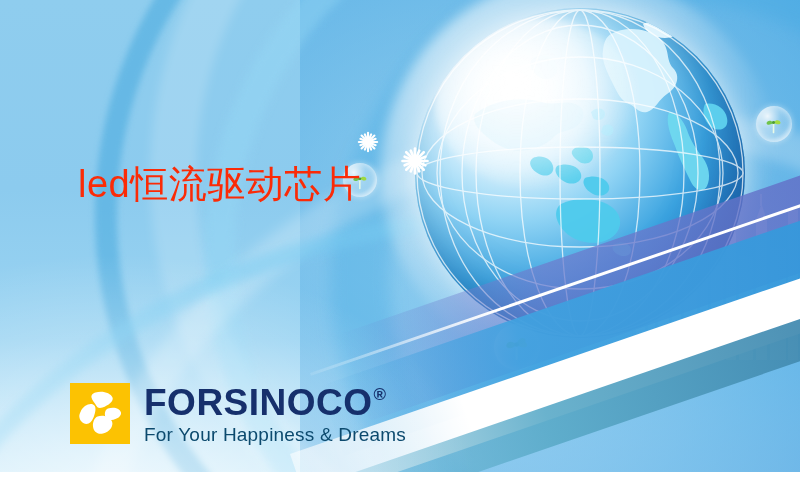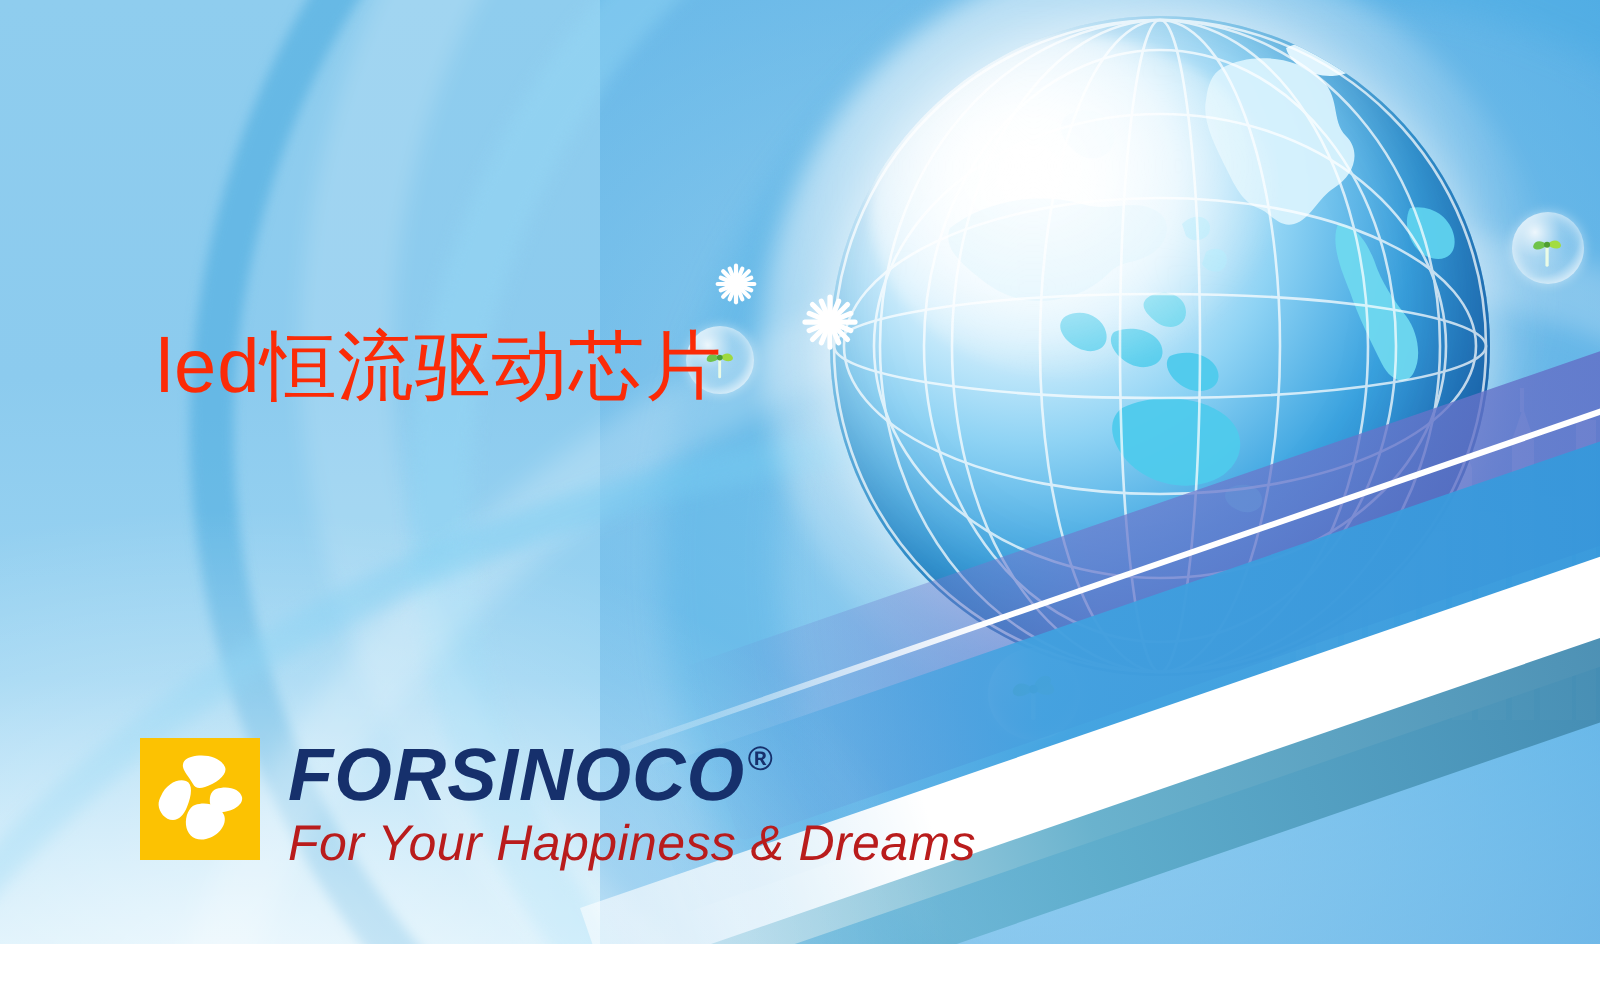--- a/index.html
+++ b/index.html
@@ -145,39 +145,39 @@
     color:#fb2b07;
     font-size:38px;
     line-height:1.42;
     letter-spacing:.5px;
     white-space:nowrap;
   }
   .headline .l2{display:block;padding-left:14px;}
 
   
   .logo{
-    position:absolute;left:70px;top:369px;
-    display:flex;align-items:flex-start;gap:14px;font-style:italic;
+    position:absolute;left:70px;top:383px;
+    display:flex;align-items:flex-end;gap:14px;
   }
   .logo-mark{
     width:60px;height:61px;background:#fcc202;
     display:block;flex:0 0 auto;
   }
   .logo-text{display:flex;flex-direction:column;line-height:1;}
   .logo-word{
     display:flex;align-items:flex-start;
     color:#16306c;
     font-size:37px;
     font-weight:bold;
     letter-spacing:.5px;
   }
   .logo-reg{font-size:17px;line-height:1;margin-top:2px;margin-left:1px;}
   .logo-tag{
-    color:#b91c1c;
-    font-size:25px;
+    color:#0c4a6e;
+    font-size:19px;
     letter-spacing:.2px;
     margin-top:4px;
   }
 </style>
 </head>
 <body>
 
 <div id="banner">
 
   <div class="bg-base"></div>

